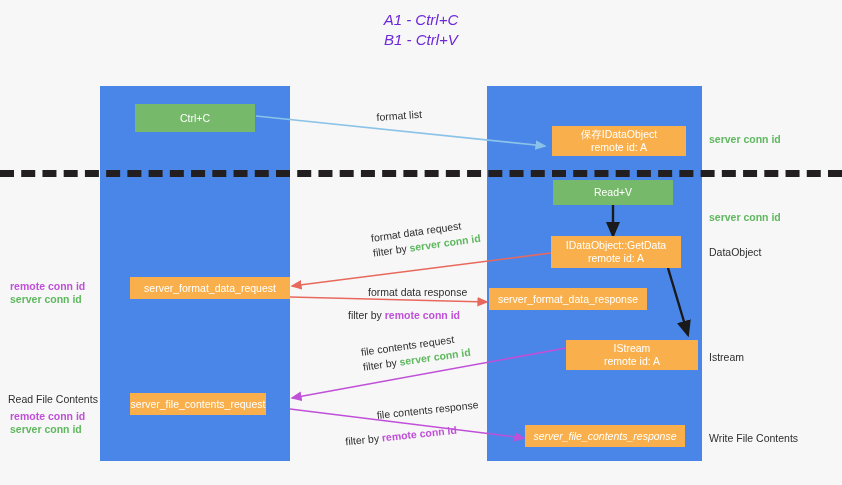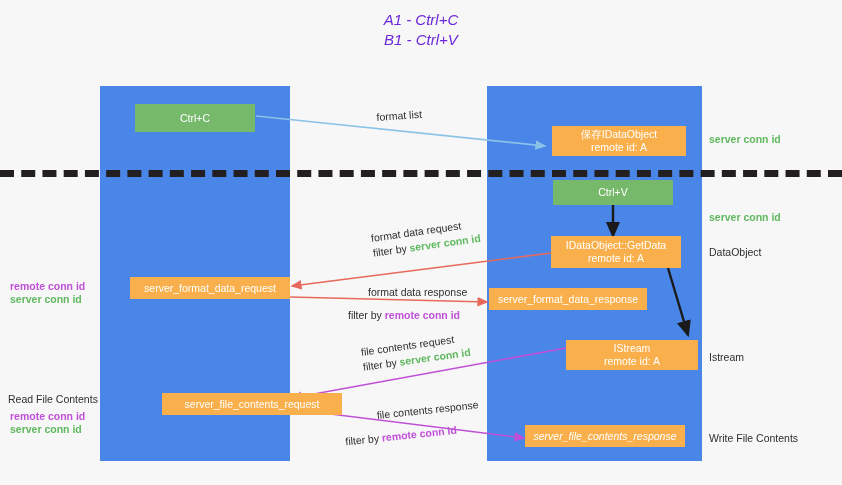--- a/index.html
+++ b/index.html
@@ -166,42 +166,42 @@
   <div class="box box-green" style="left:135px; top:104px; width:120px; height:28px;">
     <span>Ctrl+C</span>
   </div>
 
   <div class="box box-orange" style="left:552px; top:126px; width:134px; height:30px;">
     <span>保存IDataObject</span>
     <span>remote id: A</span>
   </div>
 
   <div class="box box-green" style="left:553px; top:180px; width:120px; height:25px;">
-    <span>Ctrl+V</span>
+    <span>Read+V</span>
   </div>
 
   <div class="box box-orange" style="left:551px; top:236px; width:130px; height:32px;">
     <span>IDataObject::GetData</span>
     <span>remote id: A</span>
   </div>
 
   <div class="box box-orange" style="left:130px; top:277px; width:160px; height:22px;">
     <span>server_format_data_request</span>
   </div>
 
   <div class="box box-orange" style="left:489px; top:288px; width:158px; height:22px;">
     <span>server_format_data_response</span>
   </div>
 
   <div class="box box-orange" style="left:566px; top:340px; width:132px; height:30px;">
     <span>IStream</span>
     <span>remote id: A</span>
   </div>
 
-  <div class="box box-orange" style="left:130px; top:393px; width:180px; height:22px;margin-left:32px;">
+  <div class="box box-orange" style="left:130px; top:393px; width:136px; height:22px;">
     <span>server_file_contents_request</span>
   </div>
 
   <div class="box box-orange" style="left:525px; top:425px; width:160px; height:22px;font-style:italic;">
     <span>server_file_contents_response</span>
   </div>
 
   <div class="divider"></div>
 
   <div class="annot" style="left:376px; top:110px; transform:rotate(-4deg); transform-origin:left top;">

